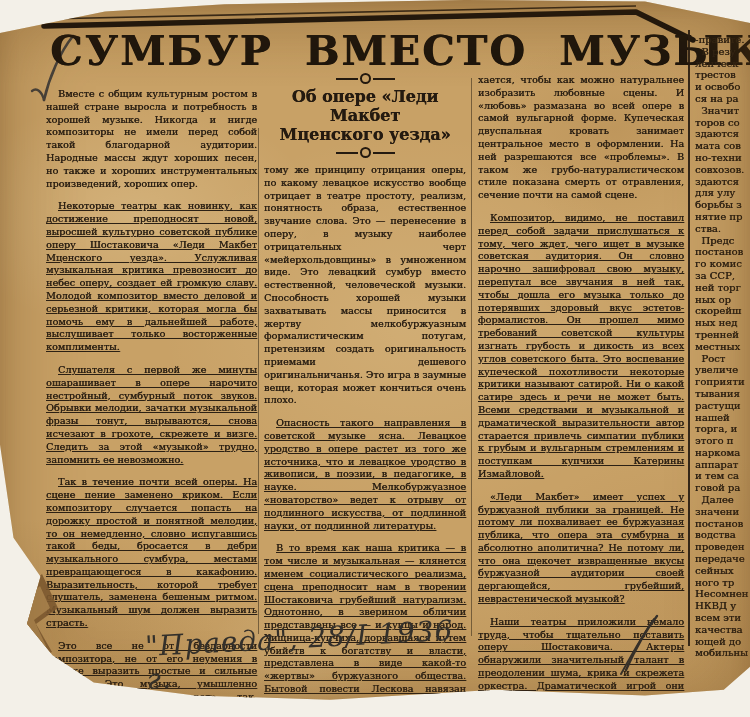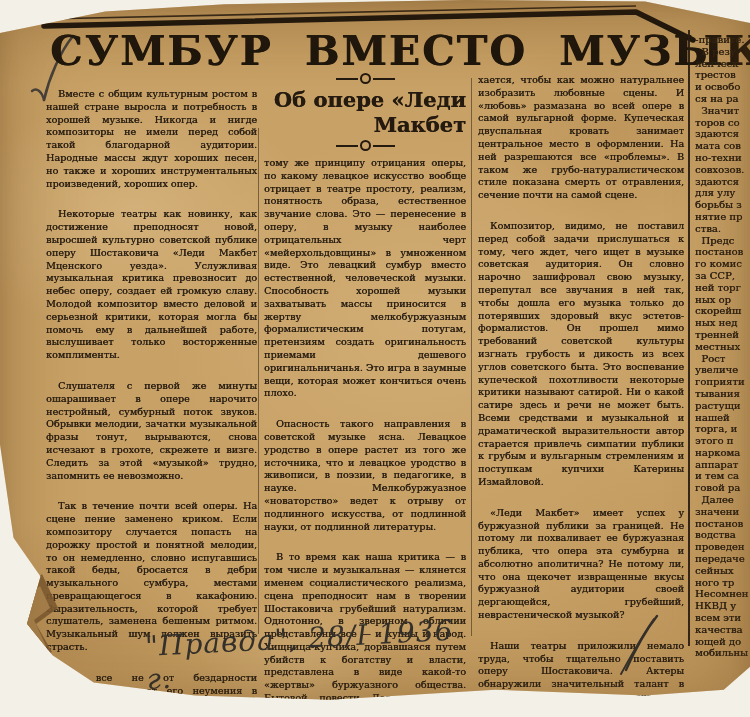--- a/index.html
+++ b/index.html
@@ -30,31 +30,31 @@
   .masthead-frag{position:absolute;left:50px;top:-4px;height:11px;width:90px;overflow:hidden;
     font-size:10px;font-weight:bold;color:#4e3c22;letter-spacing:2px;opacity:.8;}
   .headline{position:absolute;left:50px;top:27px;width:614px;margin:0;
     text-align:center;white-space:nowrap;
     font-size:41px;font-weight:bold;color:#1d150c;
     letter-spacing:2px;word-spacing:16px;text-shadow:0.6px 0 0 #1d150c;}
   .col{position:absolute;color:#2b2014;font-size:9.6px;line-height:12.8px;
     text-align:justify;text-shadow:0.35px 0 0 currentColor;}
   .col p{margin:0;text-indent:12px;}
   .col p.noindent{text-indent:0;}
-  .col p + p{margin-top:18px;}
+  .col p + p{margin-top:10px;text-decoration:underline;}
   .col1{left:46px;top:88px;width:211px;}
   .col2{left:264px;top:70px;width:202px;}
   .col3{left:478px;top:74px;width:206px;}
 
   .subhead{margin:0 0 6px 0;text-align:center;}
   .orn{display:flex;align-items:center;justify-content:center;margin:3px 0;}
   .orn .bar{width:22px;height:2px;background:#241a10;}
   .orn .dot{width:7px;height:7px;border:2px solid #241a10;border-radius:50%;margin:0 2px;background:transparent;}
-  .subtitle{font-size:21px;line-height:25px;font-weight:bold;color:#241a10;
-    text-shadow:0.4px 0 0 currentColor;text-indent:0;text-align:right;}
+  .subtitle{font-size:16px;line-height:19px;font-weight:bold;color:#241a10;
+    text-shadow:0.4px 0 0 currentColor;text-indent:0;text-align:center;}
 
   .vrule{position:absolute;width:1px;background:#4a3a24;opacity:.65;}
   .v1{left:258px;top:128px;height:506px;}
   .v2{left:471px;top:78px;height:558px;}
   .v3{left:688px;top:30px;height:616px;width:2px;background:#241a10;opacity:.9;}
 
   .side-col{position:absolute;left:695px;top:34px;width:55px;height:640px;overflow:hidden;
     color:#2b2014;font-size:10px;line-height:11.8px;font-weight:normal;
     text-shadow:0.35px 0 0 currentColor;white-space:pre-wrap;}
 
@@ -98,20 +98,21 @@
 
     <div class="col col2">
       <div class="subhead">
         <div class="orn">
           <span class="bar"></span>
           <span class="dot"></span>
           <span class="bar"></span>
         </div>
         <div class="subtitle">
           <span>Об опере «Леди Макбет</span><br>
+          <span>Мценского уезда»</span>
         </div>
         <div class="orn">
           <span class="bar"></span>
           <span class="dot"></span>
           <span class="bar"></span>
         </div>
       </div>
       <p class="noindent">тому же принципу отрицания оперы, по какому левацкое искусство вообще отрицает в театре простоту, реализм, понятность образа, естественное звучание слова. Это — перенесение в оперу, в музыку наиболее отрицательных черт «мейерхольдовщины» в умноженном виде. Это левацкий сумбур вместо естественной, человеческой музыки. Способность хорошей музыки захватывать массы приносится в жертву мелкобуржуазным формалистическим потугам, претензиям создать оригинальность приемами дешевого оригинальничанья. Это игра в заумные вещи, которая может кончиться очень плохо.</p>
       <p>Опасность такого направления в советской музыке ясна. Левацкое уродство в опере растет из того же источника, что и левацкое уродство в живописи, в поэзии, в педагогике, в науке. Мелкобуржуазное «новаторство» ведет к отрыву от подлинного искусства, от подлинной науки, от подлинной литературы.</p>
       <p>В то время как наша критика — в том числе и музыкальная — клянется именем социалистического реализма, сцена преподносит нам в творении Шостаковича грубейший натурализм. Однотонно, в зверином обличии представлены все — и купцы и народ. Хищница-купчиха, дорвавшаяся путем убийств к богатству и власти, представлена в виде какой-то «жертвы» буржуазного общества. Бытовой повести Лескова навязан смысл, какого в ней нет.</p>

